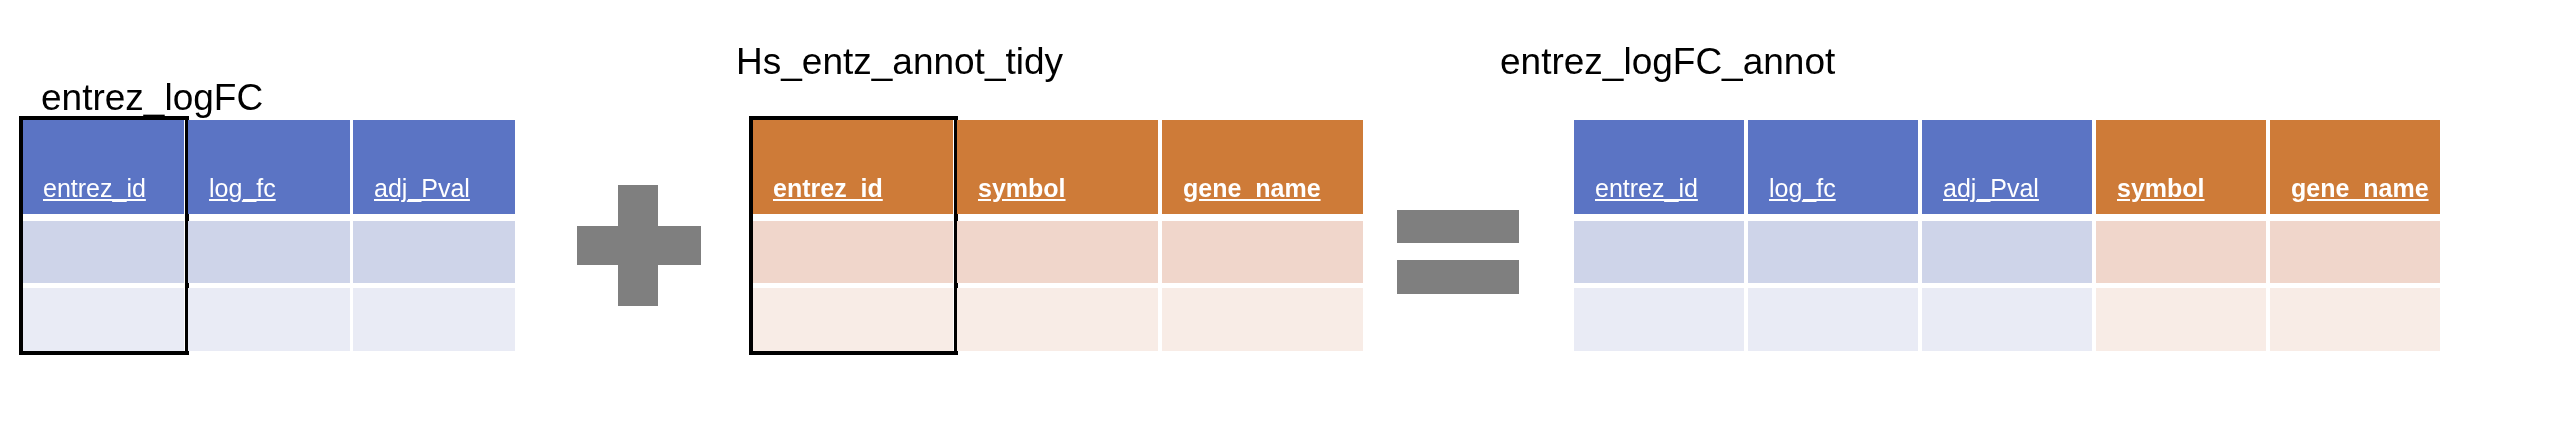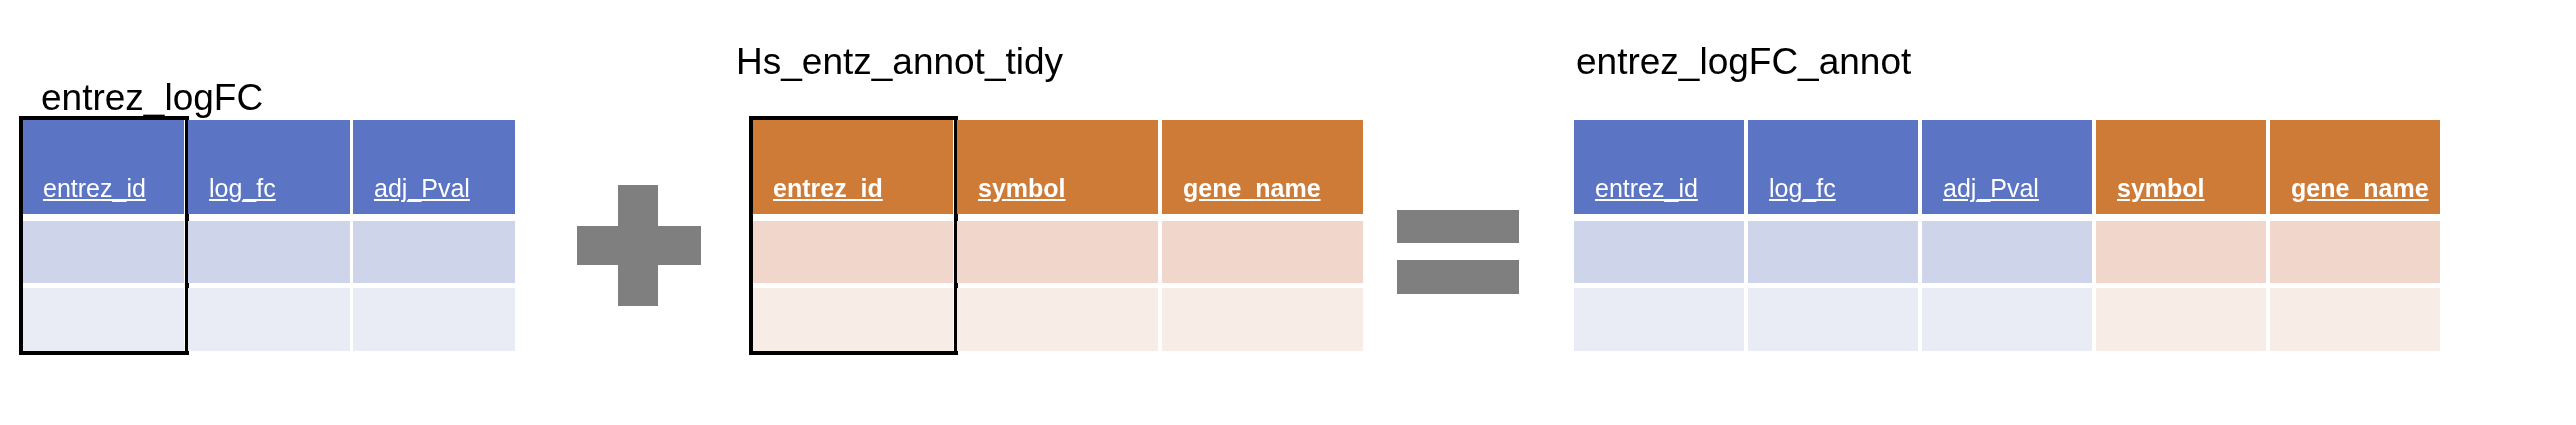--- a/index.html
+++ b/index.html
@@ -97,21 +97,21 @@
         <div class="cell" style="left: 1162px; top: 288px; width: 201px; height: 63px; background: rgb(248, 236, 230);"></div>
       </div>
   </div>
 
   <div class="operator" style="left:1397px; top:210px; width:122px; height:85px;">
     <div class="op-rect" style="left: 0px; top: 0px; width: 122px; height: 33px; background: rgb(127, 127, 127);"></div>
     <div class="op-rect" style="left: 0px; top: 50px; width: 122px; height: 34px; background: rgb(127, 127, 127);"></div>
   </div>
 
   <div class="join-table" style="left:0;">
-    <div class="table-title" style="left:1576px;">entrez_logFC_annot</div>
+    <div class="table-title" style="left:1500px;">entrez_logFC_annot</div>
     <div class="cells">
         <div class="cell header-cell" style="left: 1574px; top: 120px; width: 170px; height: 94px; background: rgb(91, 116, 196);">entrez_id</div>
         <div class="cell" style="left: 1574px; top: 221px; width: 170px; height: 62px; background: rgb(206, 212, 233);"></div>
         <div class="cell" style="left: 1574px; top: 288px; width: 170px; height: 63px; background: rgb(233, 235, 245);"></div>
         <div class="cell header-cell" style="left: 1748px; top: 120px; width: 170px; height: 94px; background: rgb(91, 116, 196);">log_fc</div>
         <div class="cell" style="left: 1748px; top: 221px; width: 170px; height: 62px; background: rgb(206, 212, 233);"></div>
         <div class="cell" style="left: 1748px; top: 288px; width: 170px; height: 63px; background: rgb(233, 235, 245);"></div>
         <div class="cell header-cell" style="left: 1922px; top: 120px; width: 170px; height: 94px; background: rgb(91, 116, 196);">adj_Pval</div>
         <div class="cell" style="left: 1922px; top: 221px; width: 170px; height: 62px; background: rgb(206, 212, 233);"></div>
         <div class="cell" style="left: 1922px; top: 288px; width: 170px; height: 63px; background: rgb(233, 235, 245);"></div>

